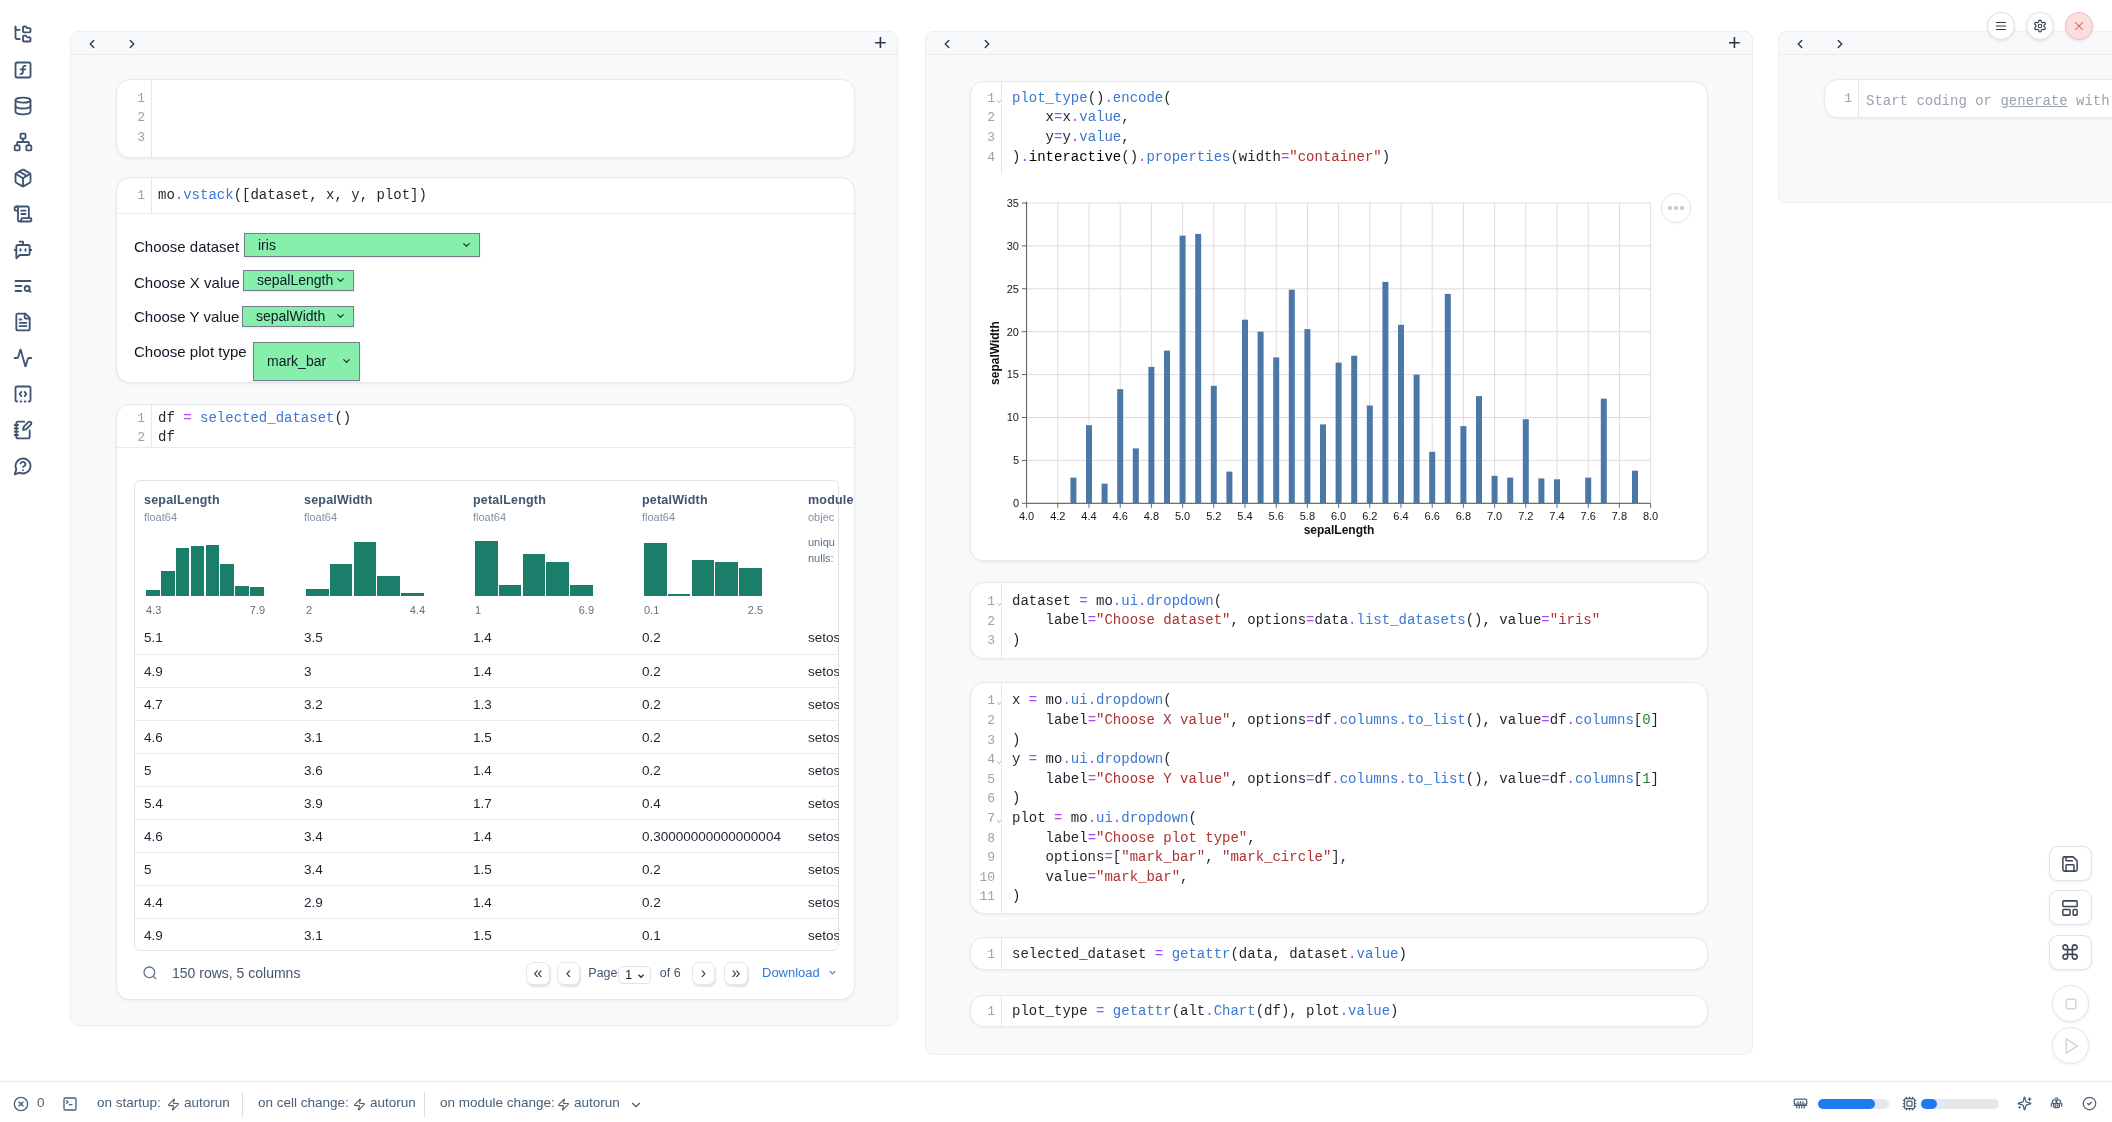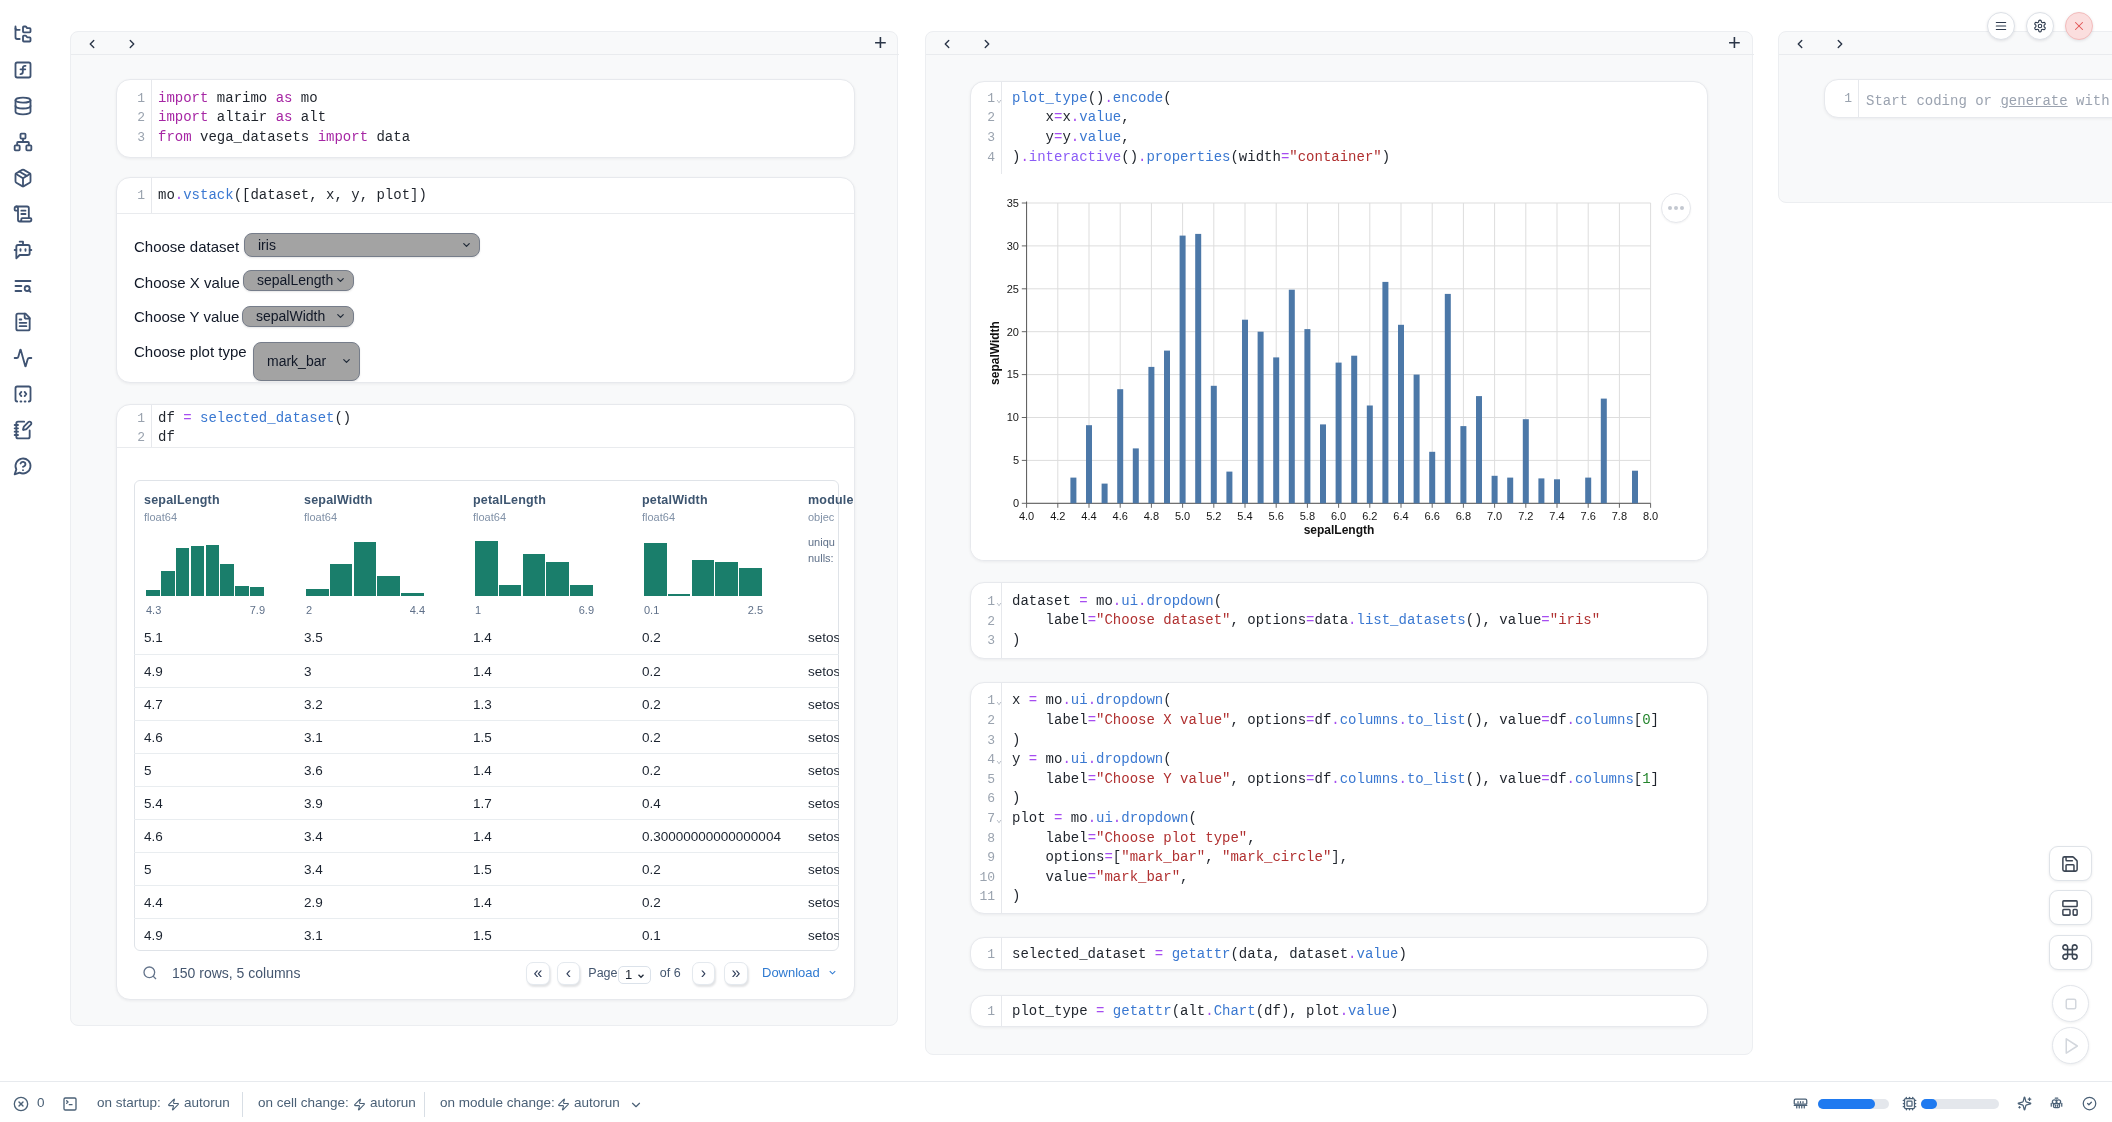--- a/index.html
+++ b/index.html
@@ -17,21 +17,21 @@
 .gutline { position:absolute; top:0; width:1px; background:#e6e8ec; }
 .gut { position:absolute; left:0; text-align:right; font-family:"Liberation Mono",monospace;
   font-size:13px; line-height:19.6px; color:#9aa3af; }
 .gut .ln { display:block; position:relative; }
 .fold { position:absolute; left:100%; margin-left:1px; top:1px; color:#aab1bc; font-size:10px; }
 pre.code { position:absolute; font-family:"Liberation Mono",monospace; font-size:14px;
   line-height:19.6px; color:#1f242c; }
 pre.code b { font-weight:normal; }
 .hdiv { position:absolute; left:0; right:0; height:1px; background:#e9ebee; }
 .lbl { position:absolute; font-size:15px; color:#111827; }
-.sel { position:absolute; background:#a3a3a3; border:1px solid #767d8a; border-radius:8px;
+.sel { position:absolute; background:#86efac; border:1px solid #767d8a; border-radius:0;
   box-shadow:0 1px 2px rgba(0,0,0,.1); font-size:14px; color:#111827; }
 .sel span { position:absolute; left:13px; top:50%; transform:translateY(-50%); white-space:nowrap; }
 .chev { position:absolute; right:7px; top:50%; transform:translateY(-50%); width:11px; height:11px;
   fill:none; stroke:#1f2937; stroke-width:2.6; stroke-linecap:round; stroke-linejoin:round; }
 .tablewrap { position:absolute; left:0; top:0; right:0; bottom:0; }
 .tbl { position:absolute; border:1px solid #dfe3e8; border-radius:6px; }
 .thname { position:absolute; font-size:12.5px; font-weight:bold; color:#3d5570; white-space:nowrap; letter-spacing:.2px; }
 .thtype { position:absolute; font-size:11px; color:#8091a7; }
 .hist { position:absolute; }
 .hist div { position:absolute; bottom:0; background:#1a7e6b; }
@@ -193,23 +193,20 @@
         </svg>
       </div>
     </div>
 <div class="cell" style="left:116px;top:79.0px;width:739px;height:78.6px">
 <div class="gutline" style="left:34px;height:78.6px"></div>
 <div class="gut" style="width:28px;top:8.6px">
         <span class="ln">1</span>
         <span class="ln">2</span>
         <span class="ln">3</span>
       </div>
-<pre class="code" style="left:41px;top:8.6px"><b style="color:#a626a4">import</b> marimo <b style="color:#a626a4">as</b> mo
-<b style="color:#a626a4">import</b> altair <b style="color:#a626a4">as</b> alt
-<b style="color:#a626a4">from</b> vega_datasets <b style="color:#a626a4">import</b> data</pre>
 </div>
 <div class="cell" style="left:116px;top:176.7px;width:739px;height:206.5px">
 <div class="gutline" style="left:34px;height:35.6px"></div>
 <div class="gut" style="width:28px;top:8.5px">
         <span class="ln">1</span>
       </div>
 <pre class="code" style="left:41px;top:8.5px">mo<span style="color:#a64df0">.</span><span style="color:#3a78d1">vstack</span>([dataset, x, y, plot])</pre>
 <div class="hdiv" style="top:35.6px"></div>
 <div class="lbl" style="left:17px;top:59.9px">Choose dataset</div>
 <div class="sel" style="left:127px;top:55.3px;width:236px;height:24px">
@@ -397,21 +394,21 @@
 <div class="gutline" style="left:30px;height:92.5px"></div>
 <div class="gut" style="width:24px;top:7.3px">
         <span class="ln">1<span class="fold">⌄</span></span>
         <span class="ln">2</span>
         <span class="ln">3</span>
         <span class="ln">4</span>
       </div>
 <pre class="code" style="left:41px;top:7.3px"><span style="color:#3a78d1">plot_type</span>()<span style="color:#a64df0">.</span><span style="color:#3a78d1">encode</span>(
     x<span style="color:#a64df0">=</span>x<span style="color:#a64df0">.</span><span style="color:#3a78d1">value</span>,
     y<span style="color:#a64df0">=</span>y<span style="color:#a64df0">.</span><span style="color:#3a78d1">value</span>,
-)<span style="color:#a64df0">.</span><span style="color:#8b5cf6">interactive</span>()<span style="color:#a64df0">.</span><span style="color:#3a78d1">properties</span>(width<span style="color:#a64df0">=</span><span style="color:#b03030">"container"</span>)</pre>
+)<span style="color:#a64df0">.</span><span style="color:#000000">interactive</span>()<span style="color:#a64df0">.</span><span style="color:#3a78d1">properties</span>(width<span style="color:#a64df0">=</span><span style="color:#b03030">"container"</span>)</pre>
 <div class="hdiv" style="top:92.5px"></div>
       <svg style="position:absolute;left:0px;top:92.5px;width:738px;height:386px" viewBox="0 0 738 386">
         <rect x="0" y="0" width="738" height="386" fill="#fff"></rect>
         <line x1="86.8" y1="29" x2="86.8" y2="329.3" stroke="#ddd" stroke-width="1"></line>
         <line x1="118.0" y1="29" x2="118.0" y2="329.3" stroke="#ddd" stroke-width="1"></line>
         <line x1="149.2" y1="29" x2="149.2" y2="329.3" stroke="#ddd" stroke-width="1"></line>
         <line x1="180.4" y1="29" x2="180.4" y2="329.3" stroke="#ddd" stroke-width="1"></line>
         <line x1="211.6" y1="29" x2="211.6" y2="329.3" stroke="#ddd" stroke-width="1"></line>
         <line x1="242.8" y1="29" x2="242.8" y2="329.3" stroke="#ddd" stroke-width="1"></line>
         <line x1="274.0" y1="29" x2="274.0" y2="329.3" stroke="#ddd" stroke-width="1"></line>

